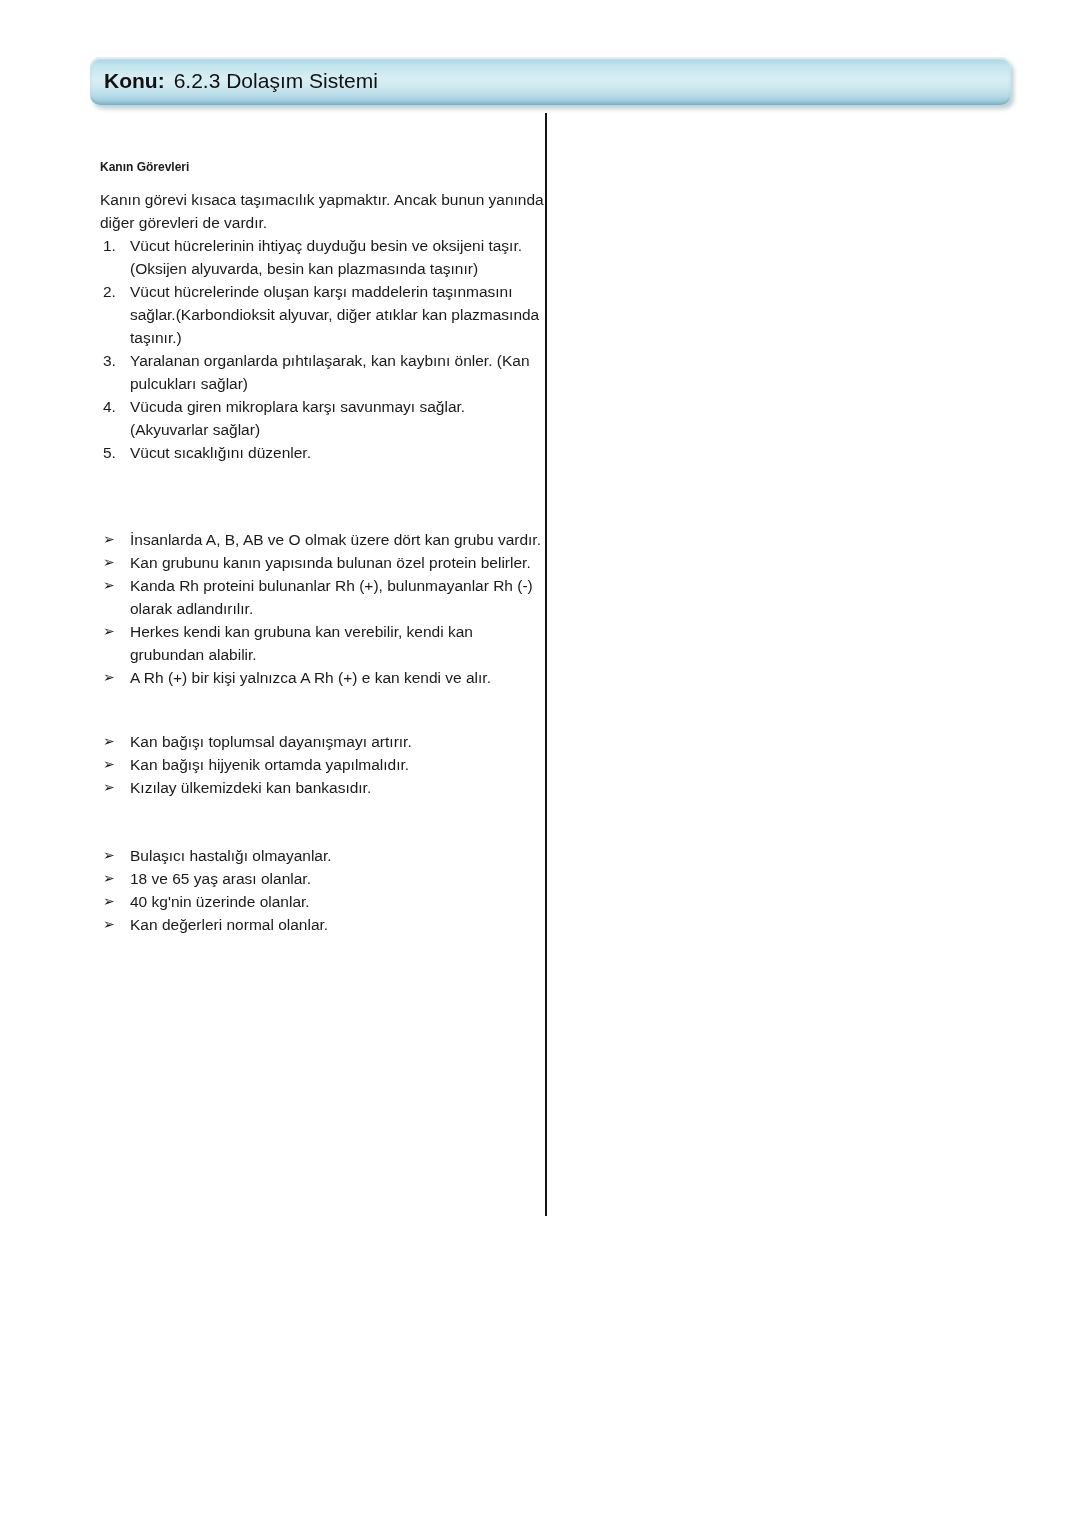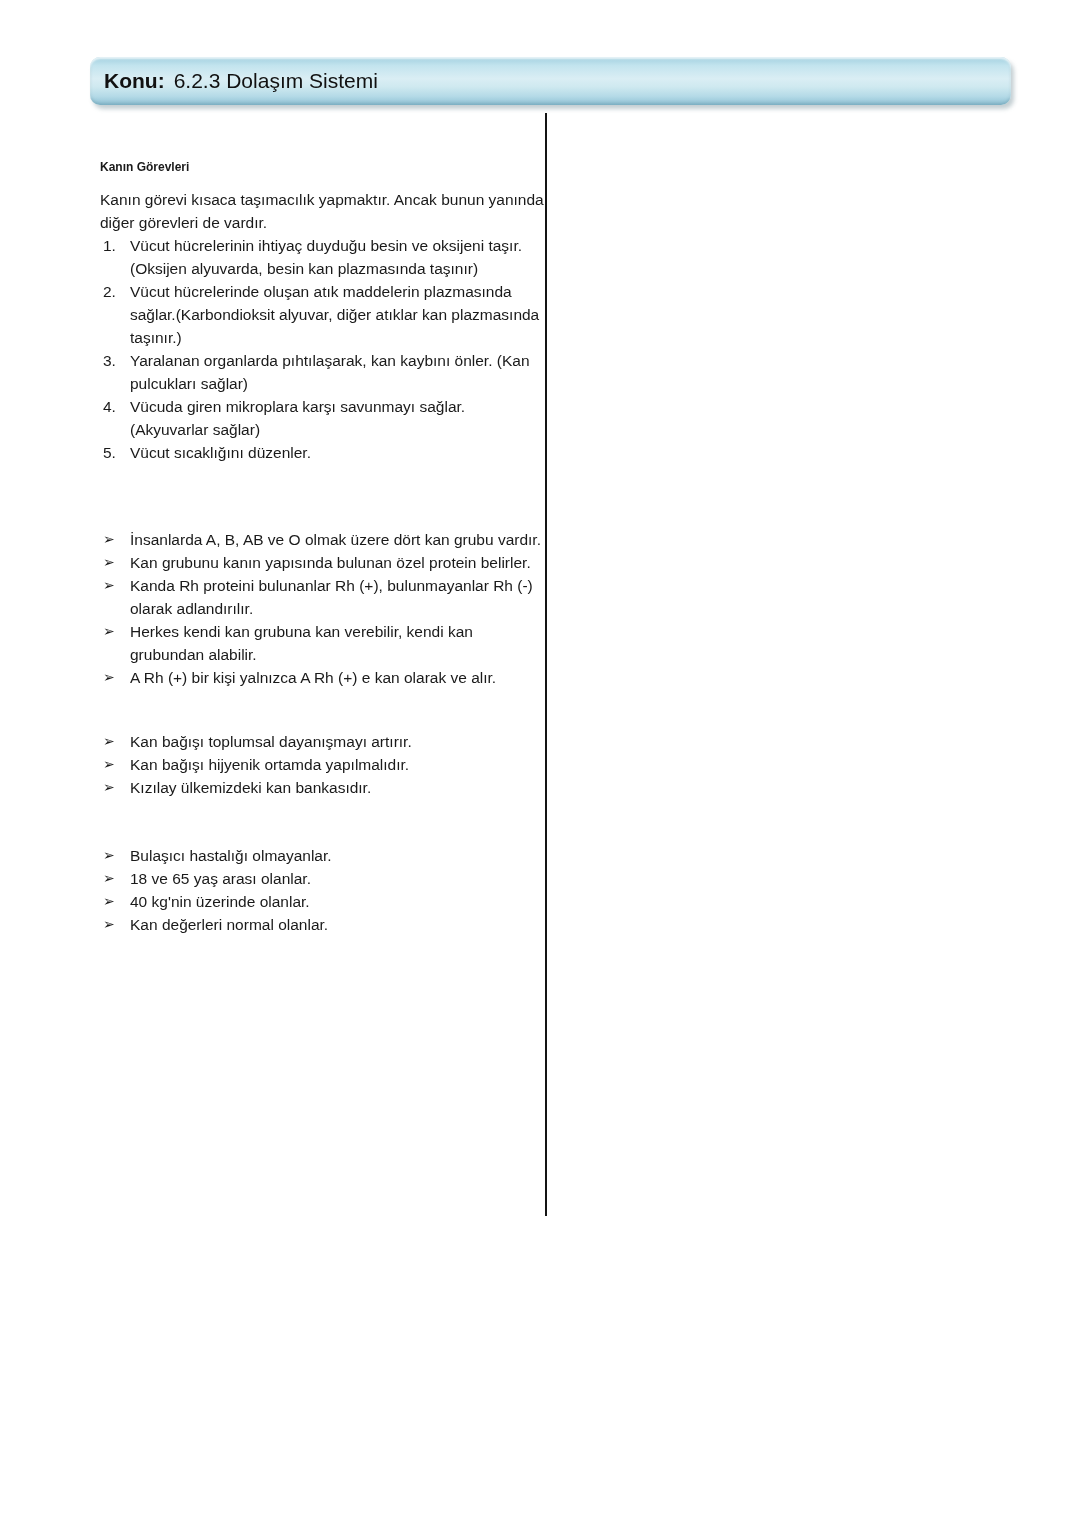--- a/index.html
+++ b/index.html
@@ -111,21 +111,21 @@
       <section class="sec sec-0">
         <div class="sec-heading">Kanın Görevleri</div>
         <p class="sec-intro">Kanın görevi kısaca taşımacılık yapmaktır. Ancak bunun yanında diğer görevleri de vardır.</p>
         <div class="list">
           <div class="list-row">
             <div class="list-marker">1.</div>
             <div class="list-text">Vücut hücrelerinin ihtiyaç duyduğu besin ve oksijeni taşır. (Oksijen alyuvarda, besin kan plazmasında taşınır)</div>
           </div>
           <div class="list-row">
             <div class="list-marker">2.</div>
-            <div class="list-text">Vücut hücrelerinde oluşan atık maddelerin plazmasında sağlar.(Karbondioksit alyuvar, diğer atıklar kan plazmasında taşınır.)</div>
+            <div class="list-text">Vücut hücrelerinde oluşan karşı maddelerin taşınmasını sağlar.(Karbondioksit alyuvar, diğer atıklar kan plazmasında taşınır.)</div>
           </div>
           <div class="list-row">
             <div class="list-marker">3.</div>
             <div class="list-text">Yaralanan organlarda pıhtılaşarak, kan kaybını önler. (Kan pulcukları sağlar)</div>
           </div>
           <div class="list-row">
             <div class="list-marker">4.</div>
             <div class="list-text">Vücuda giren mikroplara karşı savunmayı sağlar. (Akyuvarlar sağlar)</div>
           </div>
           <div class="list-row">
@@ -147,21 +147,21 @@
           <div class="list-row">
             <div class="list-marker arrow">➢</div>
             <div class="list-text">Kanda Rh proteini bulunanlar Rh (+), bulunmayanlar Rh (-) olarak adlandırılır.</div>
           </div>
           <div class="list-row">
             <div class="list-marker arrow">➢</div>
             <div class="list-text">Herkes kendi kan grubuna kan verebilir, kendi kan grubundan alabilir.</div>
           </div>
           <div class="list-row">
             <div class="list-marker arrow">➢</div>
-            <div class="list-text">A Rh (+) bir kişi yalnızca A Rh (+) e kan olarak ve alır.</div>
+            <div class="list-text">A Rh (+) bir kişi yalnızca A Rh (+) e kan kendi ve alır.</div>
           </div>
         </div>
       </section>
       <section class="sec sec-2">
         <div class="list">
           <div class="list-row">
             <div class="list-marker arrow">➢</div>
             <div class="list-text">Kan bağışı toplumsal dayanışmayı artırır.</div>
           </div>
           <div class="list-row">

